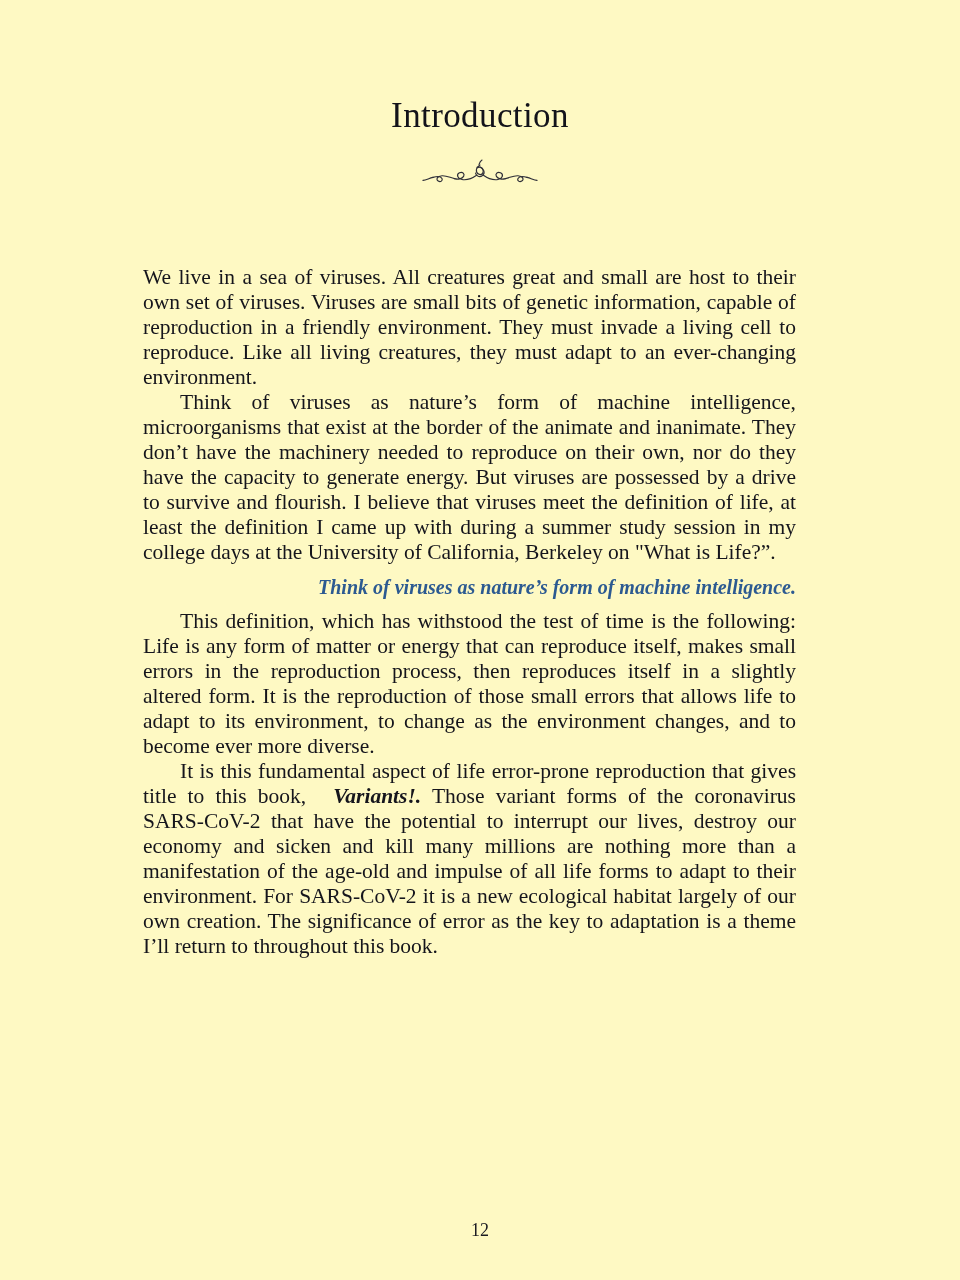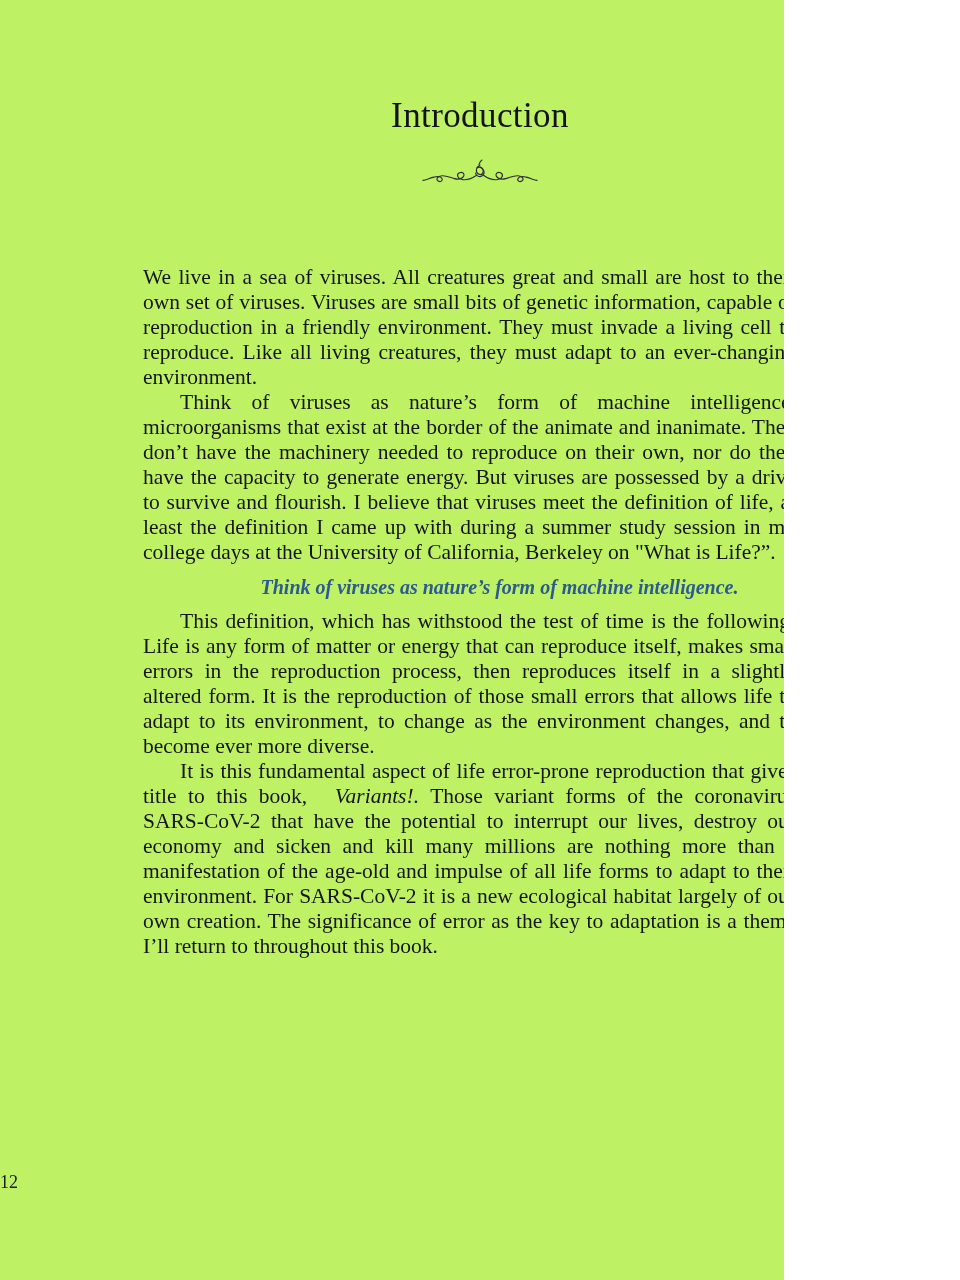--- a/index.html
+++ b/index.html
@@ -9,23 +9,23 @@
   body {
     width: 960px;
     height: 1280px;
     background: #ffffff;
     font-family: "Liberation Serif", "DejaVu Serif", serif;
     -webkit-font-smoothing: antialiased;
   }
 
   .page {
     position: relative;
-    width: 784px;
+    width: 960px;
     height: 1280px;
-    background: #bef264;
+    background: #fef9c3;
     overflow: hidden;
     box-sizing: border-box;
   }
 
   
   .chapter-head {
     position: absolute;
     left: 0;
     top: 98px;
     width: 960px;
@@ -79,36 +79,37 @@
 
   
   .pullquote {
     margin: 9px 0 8px 0;
     padding-left: 60px;
     font-size: 20px;
     line-height: 27px;
     font-style: italic;
     font-weight: bold;
     color: #2c5a91;
-    text-align: center;
+    text-align: right;
     font-family: "Liberation Serif", "DejaVu Serif", serif;
   }
 
   .bi {
     font-style: italic;
-    font-weight: normal;
+    font-weight: bold;
     margin-left: 16px;
   }
 
   
   .folio {
     position: absolute;
     left: 0;
-    top: 1172px;
+    top: 1220px;
     width: 960px;
+    text-align: center;
     font-size: 18px;
     color: #1b1b22;
     font-family: "Liberation Serif", "DejaVu Serif", serif;
   }
 </style>
 </head>
 <body>
 
 <div class="page">
 

